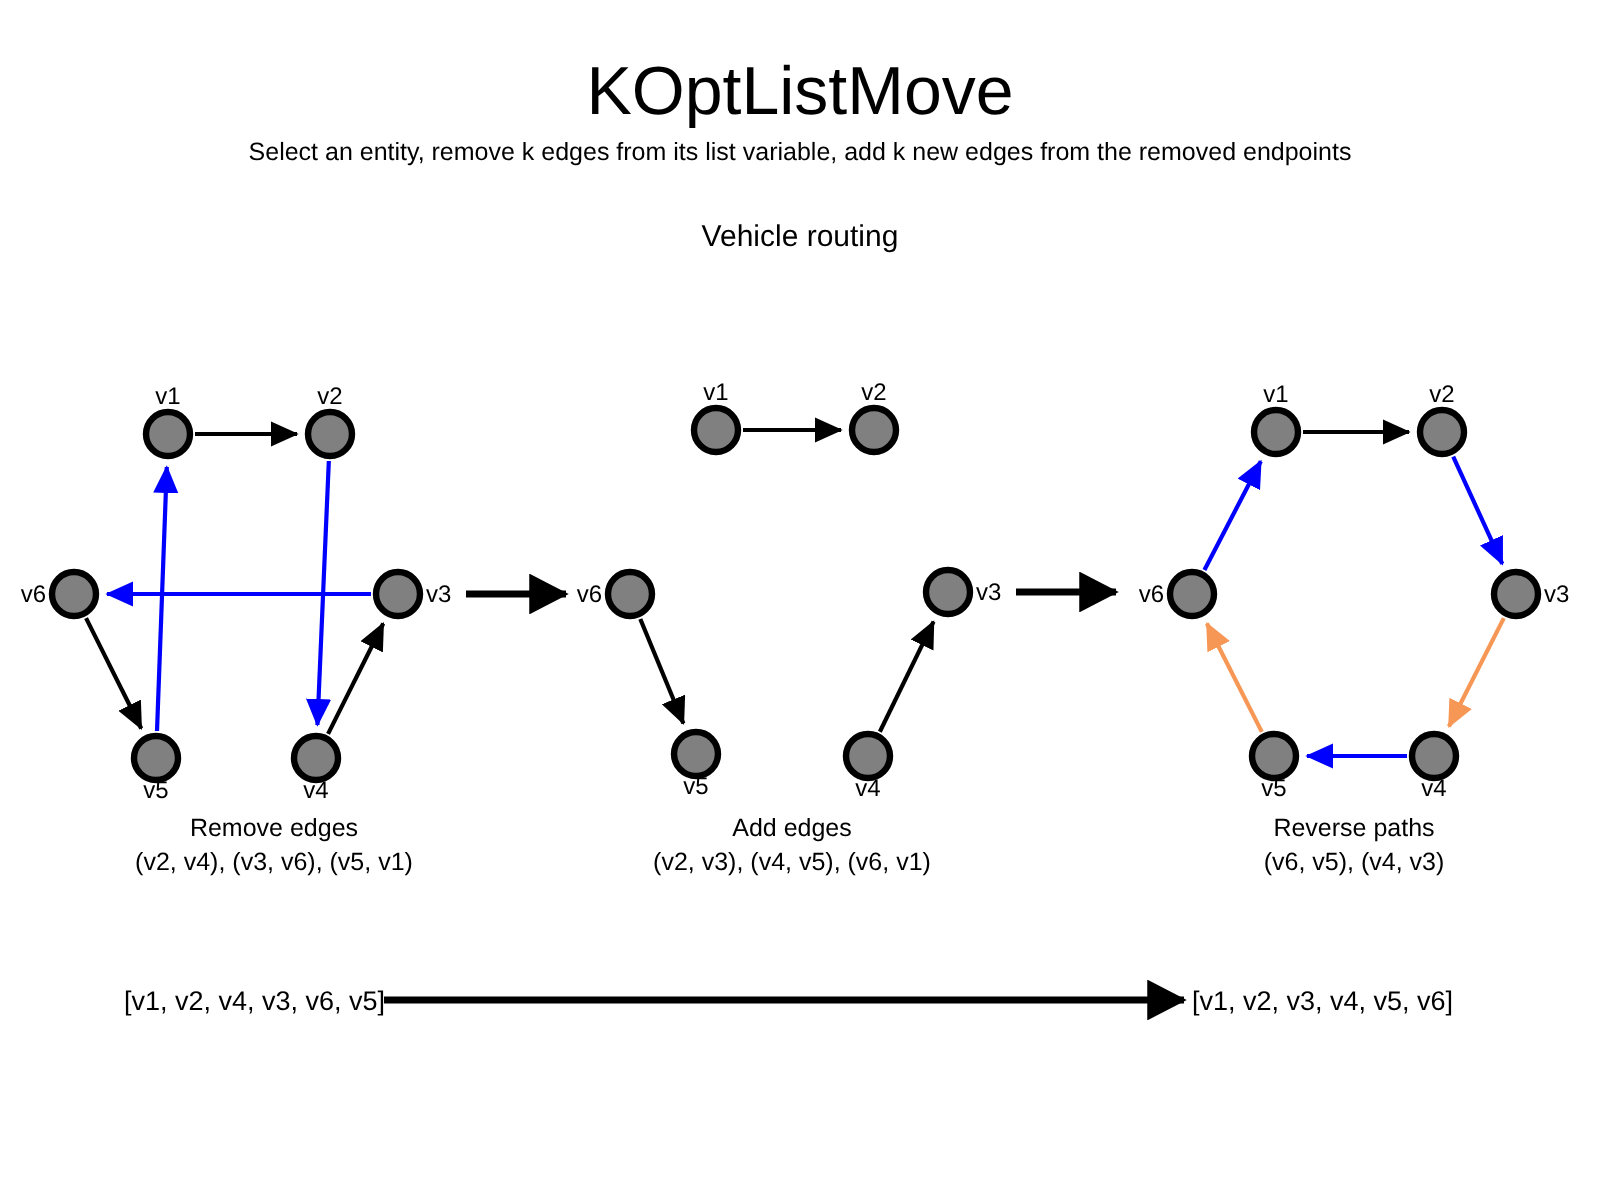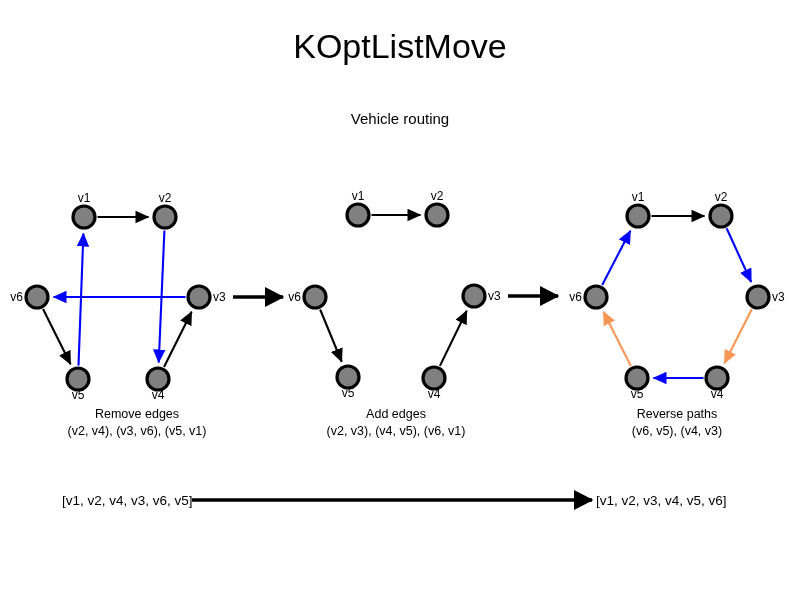--- a/index.html
+++ b/index.html
@@ -78,20 +78,21 @@
     stroke: #000000;
     stroke-width: 3.2;
   }
 </style>
 </head>
 <body>
 
 <div id="page-root">
 
   <div class="title">KOptListMove</div>
+  <div class="subtitle">Select an entity, remove k edges from its list variable, add k new edges from the removed endpoints</div>
   <div class="section-label">Vehicle routing</div>
 
   <svg class="canvas" id="graph-canvas" viewBox="0 0 800 600">
     <defs>
       <marker id="arw-black" markerWidth="7" markerHeight="7" refX="6.2" refY="3" orient="auto" markerUnits="strokeWidth">
         <path d="M0,0 L6.6,3 L0,6 z" fill="#000000"></path>
       </marker>
       <marker id="arw-blue" markerWidth="7" markerHeight="7" refX="6.2" refY="3" orient="auto" markerUnits="strokeWidth">
         <path d="M0,0 L6.6,3 L0,6 z" fill="#0000FF"></path>
       </marker>

